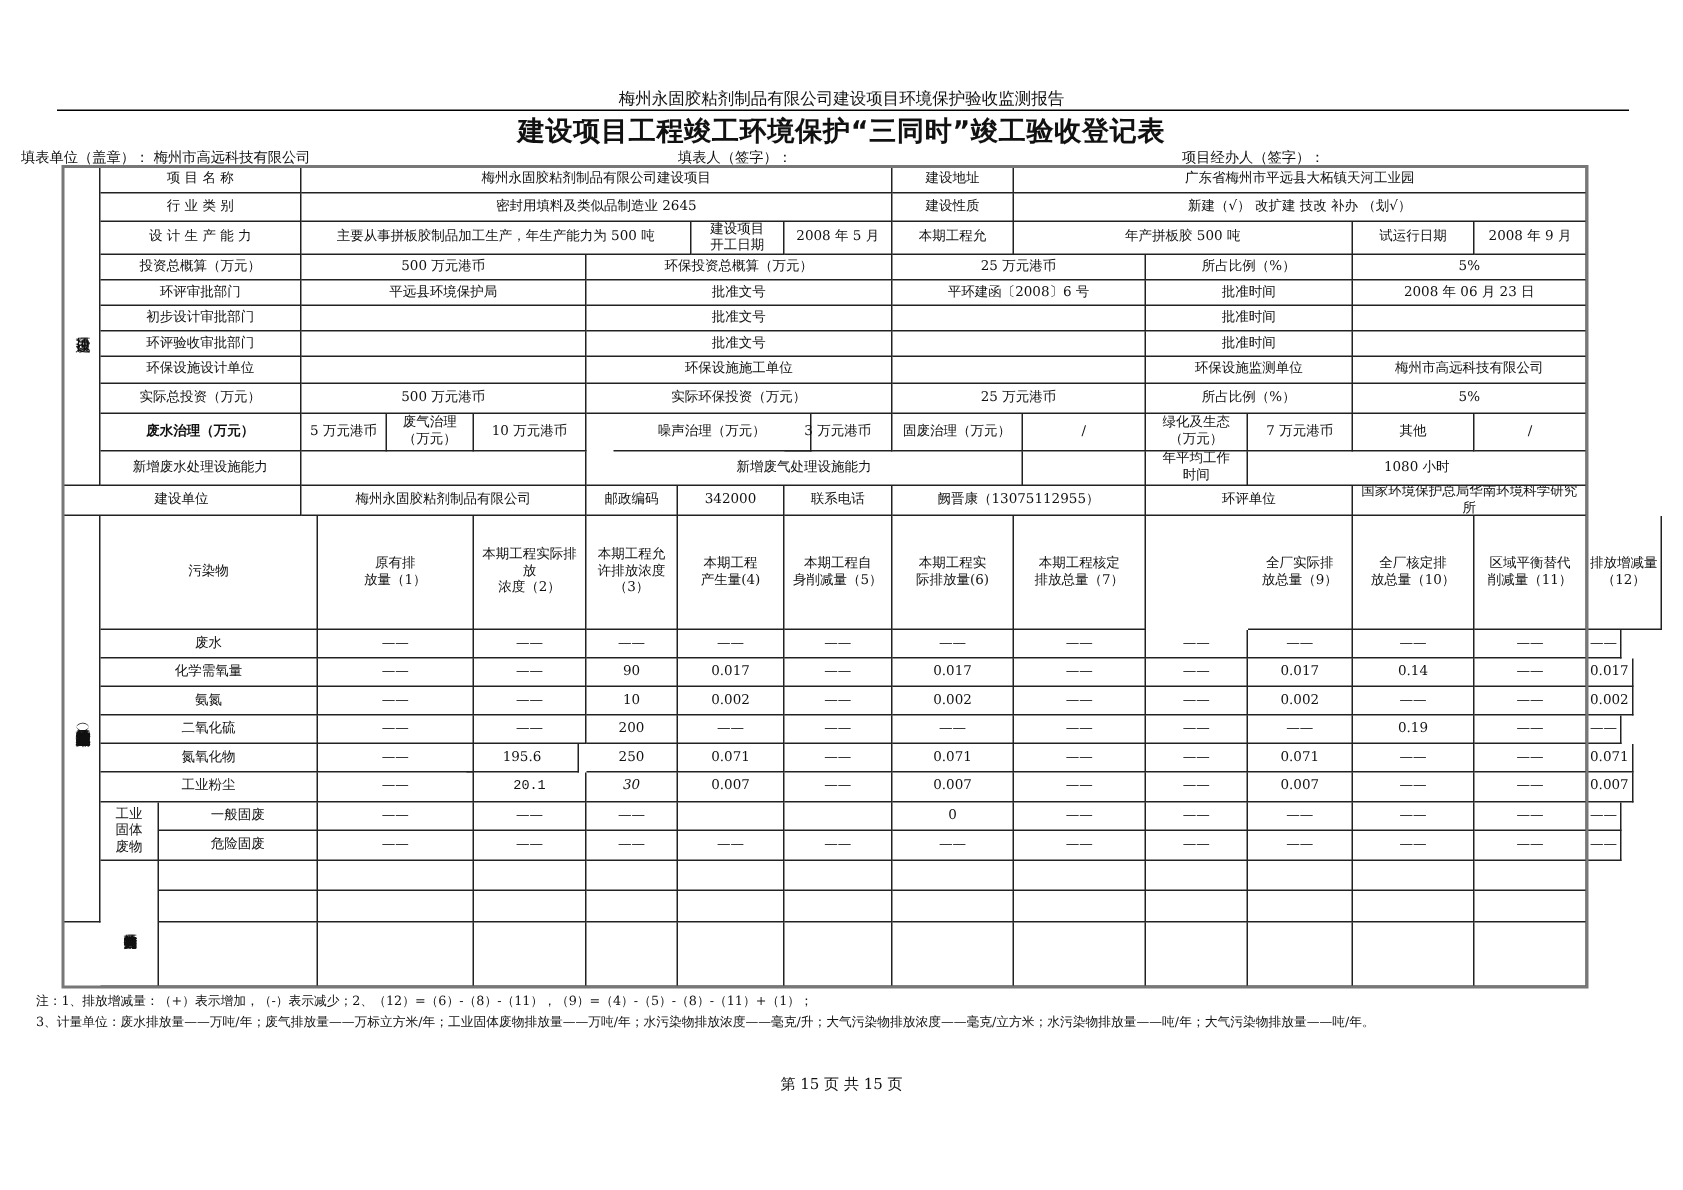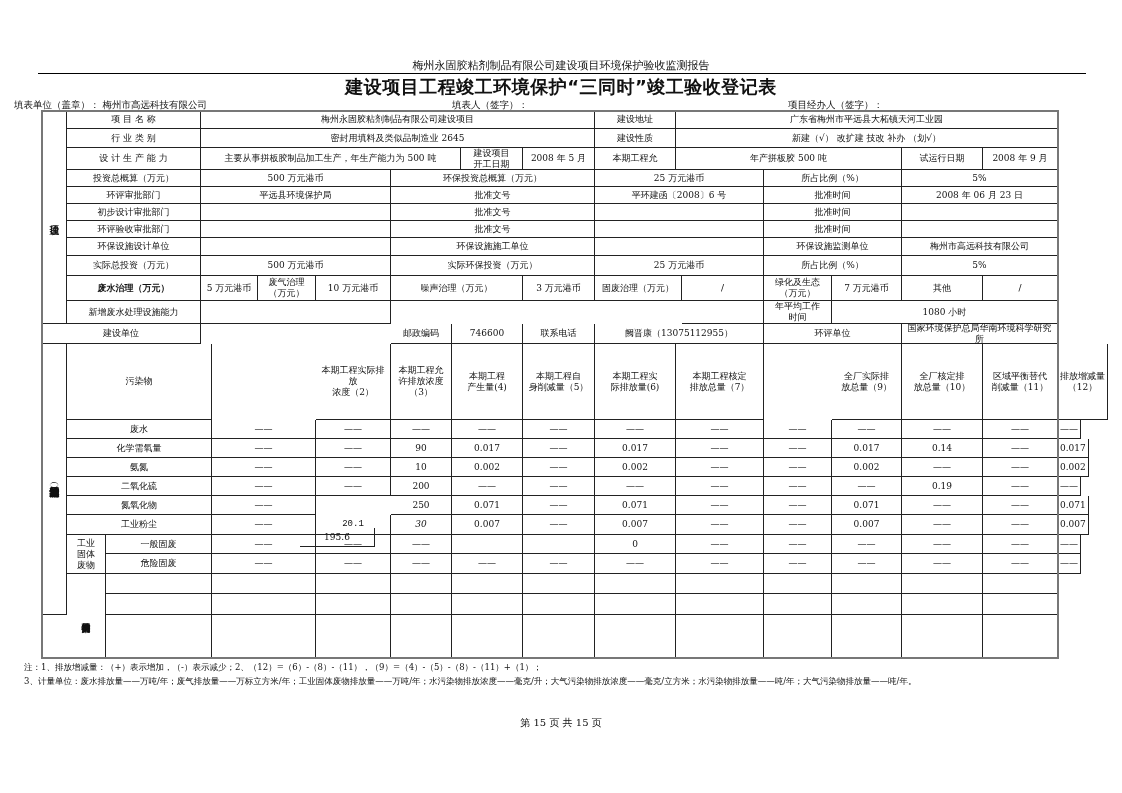--- a/index.html
+++ b/index.html
@@ -83,44 +83,48 @@
     <div class="c" style="left: 201px; top: 256px; width: 190px; height: 20px;">500 万元港币</div>
     <div class="c" style="left: 391px; top: 256px; width: 204px; height: 20px;">实际环保投资（万元）</div>
     <div class="c" style="left: 595px; top: 256px; width: 169px; height: 20px;">25 万元港币</div>
     <div class="c" style="left: 764px; top: 256px; width: 138px; height: 20px;">所占比例（%）</div>
     <div class="c" style="left: 902px; top: 256px; width: 156px; height: 20px;">5%</div>
     <div class="c" style="left: 67px; top: 276px; width: 134px; height: 25px; font-weight: bold;">废水治理（万元）</div>
     <div class="c" style="left: 201px; top: 276px; width: 57px; height: 25px;">5 万元港币</div>
     <div class="c" style="left: 258px; top: 276px; width: 58px; height: 25px;">废气治理
 （万元）</div>
     <div class="c" style="left: 316px; top: 276px; width: 75px; height: 25px;">10 万元港币</div>
-    <div class="c" style="left: 391px; top: 276px; width: 132px; height: 25px;">噪声治理（万元）</div>
+    <div class="c" style="left: 409px; top: 276px; width: 132px; height: 25px;">噪声治理（万元）</div>
     <div class="c" style="left: 523px; top: 276px; width: 72px; height: 25px;">3 万元港币</div>
     <div class="c" style="left: 595px; top: 276px; width: 87px; height: 25px;">固废治理（万元）</div>
     <div class="c" style="left: 682px; top: 276px; width: 82px; height: 25px;">/</div>
     <div class="c" style="left: 764px; top: 276px; width: 68px; height: 25px;">绿化及生态
 （万元）</div>
     <div class="c" style="left: 832px; top: 276px; width: 70px; height: 25px;">7 万元港币</div>
     <div class="c" style="left: 902px; top: 276px; width: 81px; height: 25px;">其他</div>
     <div class="c" style="left: 983px; top: 276px; width: 75px; height: 25px;">/</div>
     <div class="c" style="left: 67px; top: 301px; width: 134px; height: 23px;">新增废水处理设施能力</div>
     <div class="c" style="left: 201px; top: 301px; width: 190px; height: 23px;"></div>
+    <div class="c" style="left: 391px; top: 301px; width: 291px; height: 23px;">新增废气处理设施能力</div>
     <div class="c" style="left: 682px; top: 301px; width: 82px; height: 23px;"></div>
     <div class="c" style="left: 764px; top: 301px; width: 68px; height: 23px;">年平均工作
 时间</div>
     <div class="c" style="left: 832px; top: 301px; width: 226px; height: 23px;">1080 小时</div>
     <div class="c" style="left: 42px; top: 324px; width: 159px; height: 20px;">建设单位</div>
+    <div class="c" style="left: 201px; top: 324px; width: 190px; height: 20px;">梅州永固胶粘剂制品有限公司</div>
     <div class="c" style="left: 391px; top: 324px; width: 61px; height: 20px;">邮政编码</div>
-    <div class="c" style="left: 452px; top: 324px; width: 71px; height: 20px;">746600</div>
+    <div class="c" style="left: 452px; top: 324px; width: 71px; height: 20px;">342000</div>
     <div class="c" style="left: 523px; top: 324px; width: 72px; height: 20px;">联系电话</div>
     <div class="c" style="left: 595px; top: 324px; width: 169px; height: 20px;">阙晋康（13075112955）</div>
     <div class="c" style="left: 764px; top: 324px; width: 138px; height: 20px;">环评单位</div>
     <div class="c" style="left: 902px; top: 324px; width: 156px; height: 20px; justify-content: flex-start;">国家环境保护总局华南环境科学研究所</div>
     <div class="c vt" style="left: 42px; top: 344px; width: 25px; height: 271px;">污染物排放达标与总量控制（工业建设项目详填）</div>
     <div class="c" style="left: 67px; top: 344px; width: 145px; height: 76px;">污染物</div>
+    <div class="c" style="left: 212px; top: 344px; width: 104px; height: 76px;">原有排
+放量（1）</div>
     <div class="c" style="left: 316px; top: 344px; width: 75px; height: 76px;">本期工程实际排放
 浓度（2）</div>
     <div class="c" style="left: 391px; top: 344px; width: 61px; height: 76px;">本期工程允
 许排放浓度
 （3）</div>
     <div class="c" style="left: 452px; top: 344px; width: 71px; height: 76px;">本期工程
 产生量(4)</div>
     <div class="c" style="left: 523px; top: 344px; width: 72px; height: 76px;">本期工程自
 身削减量（5）</div>
     <div class="c" style="left: 595px; top: 344px; width: 81px; height: 76px;">本期工程实
@@ -182,21 +186,21 @@
     <div class="c" style="left: 523px; top: 477px; width: 72px; height: 19px;">——</div>
     <div class="c" style="left: 595px; top: 477px; width: 81px; height: 19px;">——</div>
     <div class="c" style="left: 676px; top: 477px; width: 88px; height: 19px;">——</div>
     <div class="c" style="left: 764px; top: 477px; width: 68px; height: 19px;">——</div>
     <div class="c" style="left: 832px; top: 477px; width: 70px; height: 19px;">——</div>
     <div class="c" style="left: 902px; top: 477px; width: 81px; height: 19px;">0.19</div>
     <div class="c" style="left: 983px; top: 477px; width: 75px; height: 19px;">——</div>
     <div class="c" style="left: 1058px; top: 477px; height: 19px;">——</div>
     <div class="c" style="left: 67px; top: 496px; width: 145px; height: 19px;">氮氧化物</div>
     <div class="c" style="left: 212px; top: 496px; width: 104px; height: 19px;">——</div>
-    <div class="c" style="left: 300px; top: 496px; width: 75px; height: 19px; margin-top: 32px;">195.6</div>
+    <div class="c" style="left: 311px; top: 496px; width: 75px; height: 19px;">195.6</div>
     <div class="c" style="left: 391px; top: 496px; width: 61px; height: 19px;">250</div>
     <div class="c" style="left: 452px; top: 496px; width: 71px; height: 19px;">0.071</div>
     <div class="c" style="left: 523px; top: 496px; width: 72px; height: 19px;">——</div>
     <div class="c" style="left: 595px; top: 496px; width: 81px; height: 19px;">0.071</div>
     <div class="c" style="left: 676px; top: 496px; width: 88px; height: 19px;">——</div>
     <div class="c" style="left: 764px; top: 496px; width: 68px; height: 19px;">——</div>
     <div class="c" style="left: 832px; top: 496px; width: 70px; height: 19px;">0.071</div>
     <div class="c" style="left: 902px; top: 496px; width: 81px; height: 19px;">——</div>
     <div class="c" style="left: 983px; top: 496px; width: 75px; height: 19px;">——</div>
     <div class="c" style="left: 1058px; top: 496px; height: 19px;">0.071</div>

